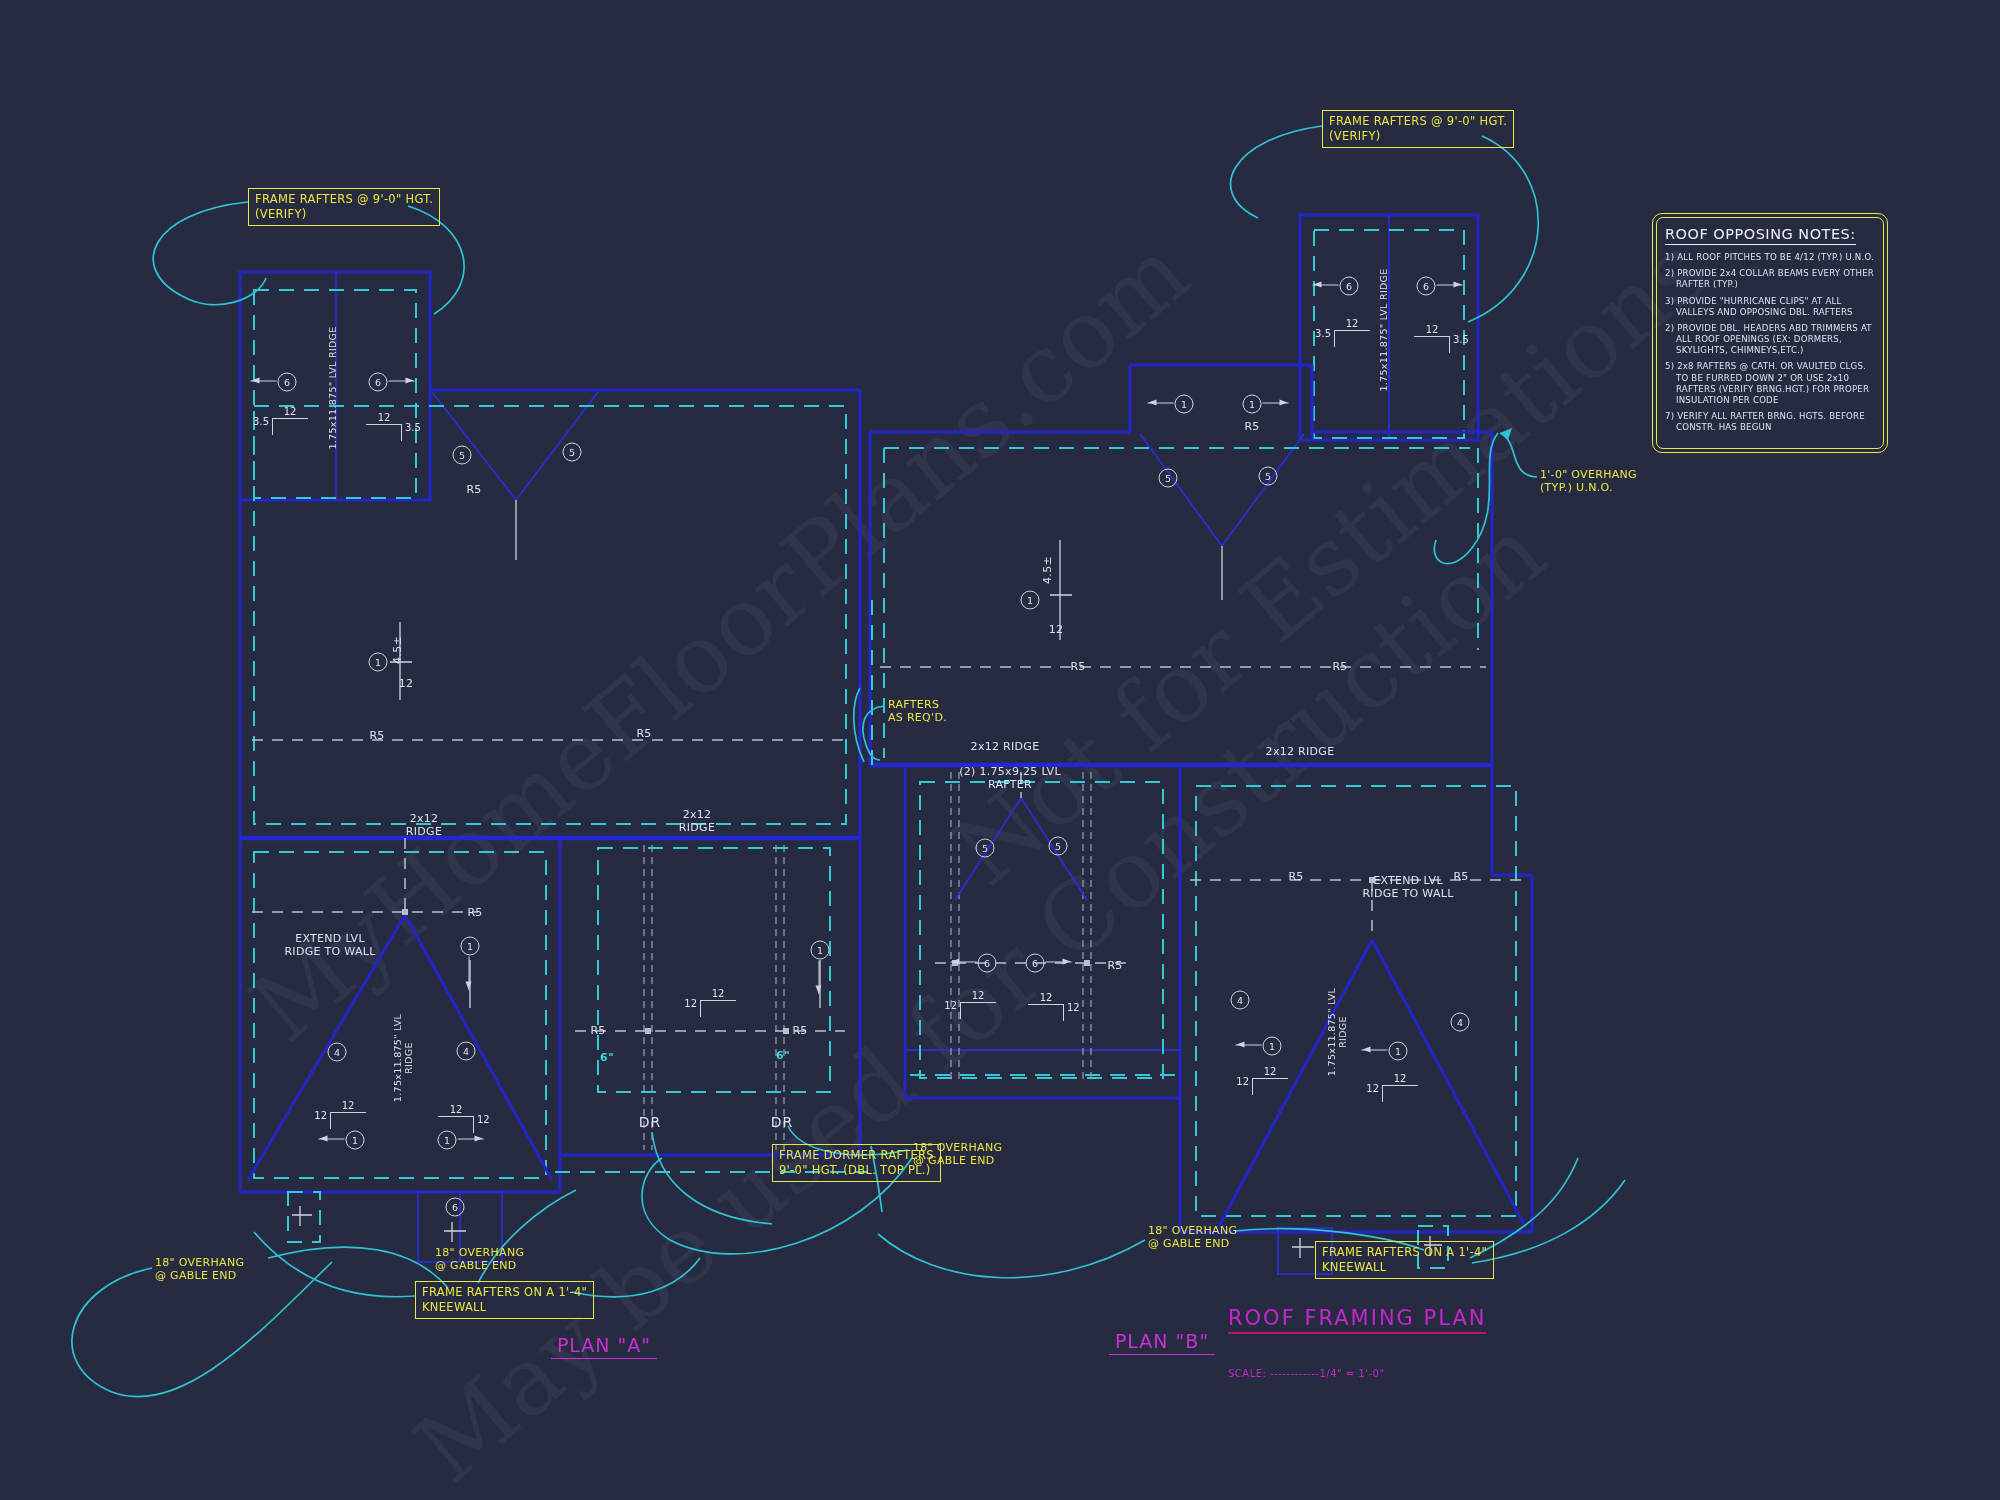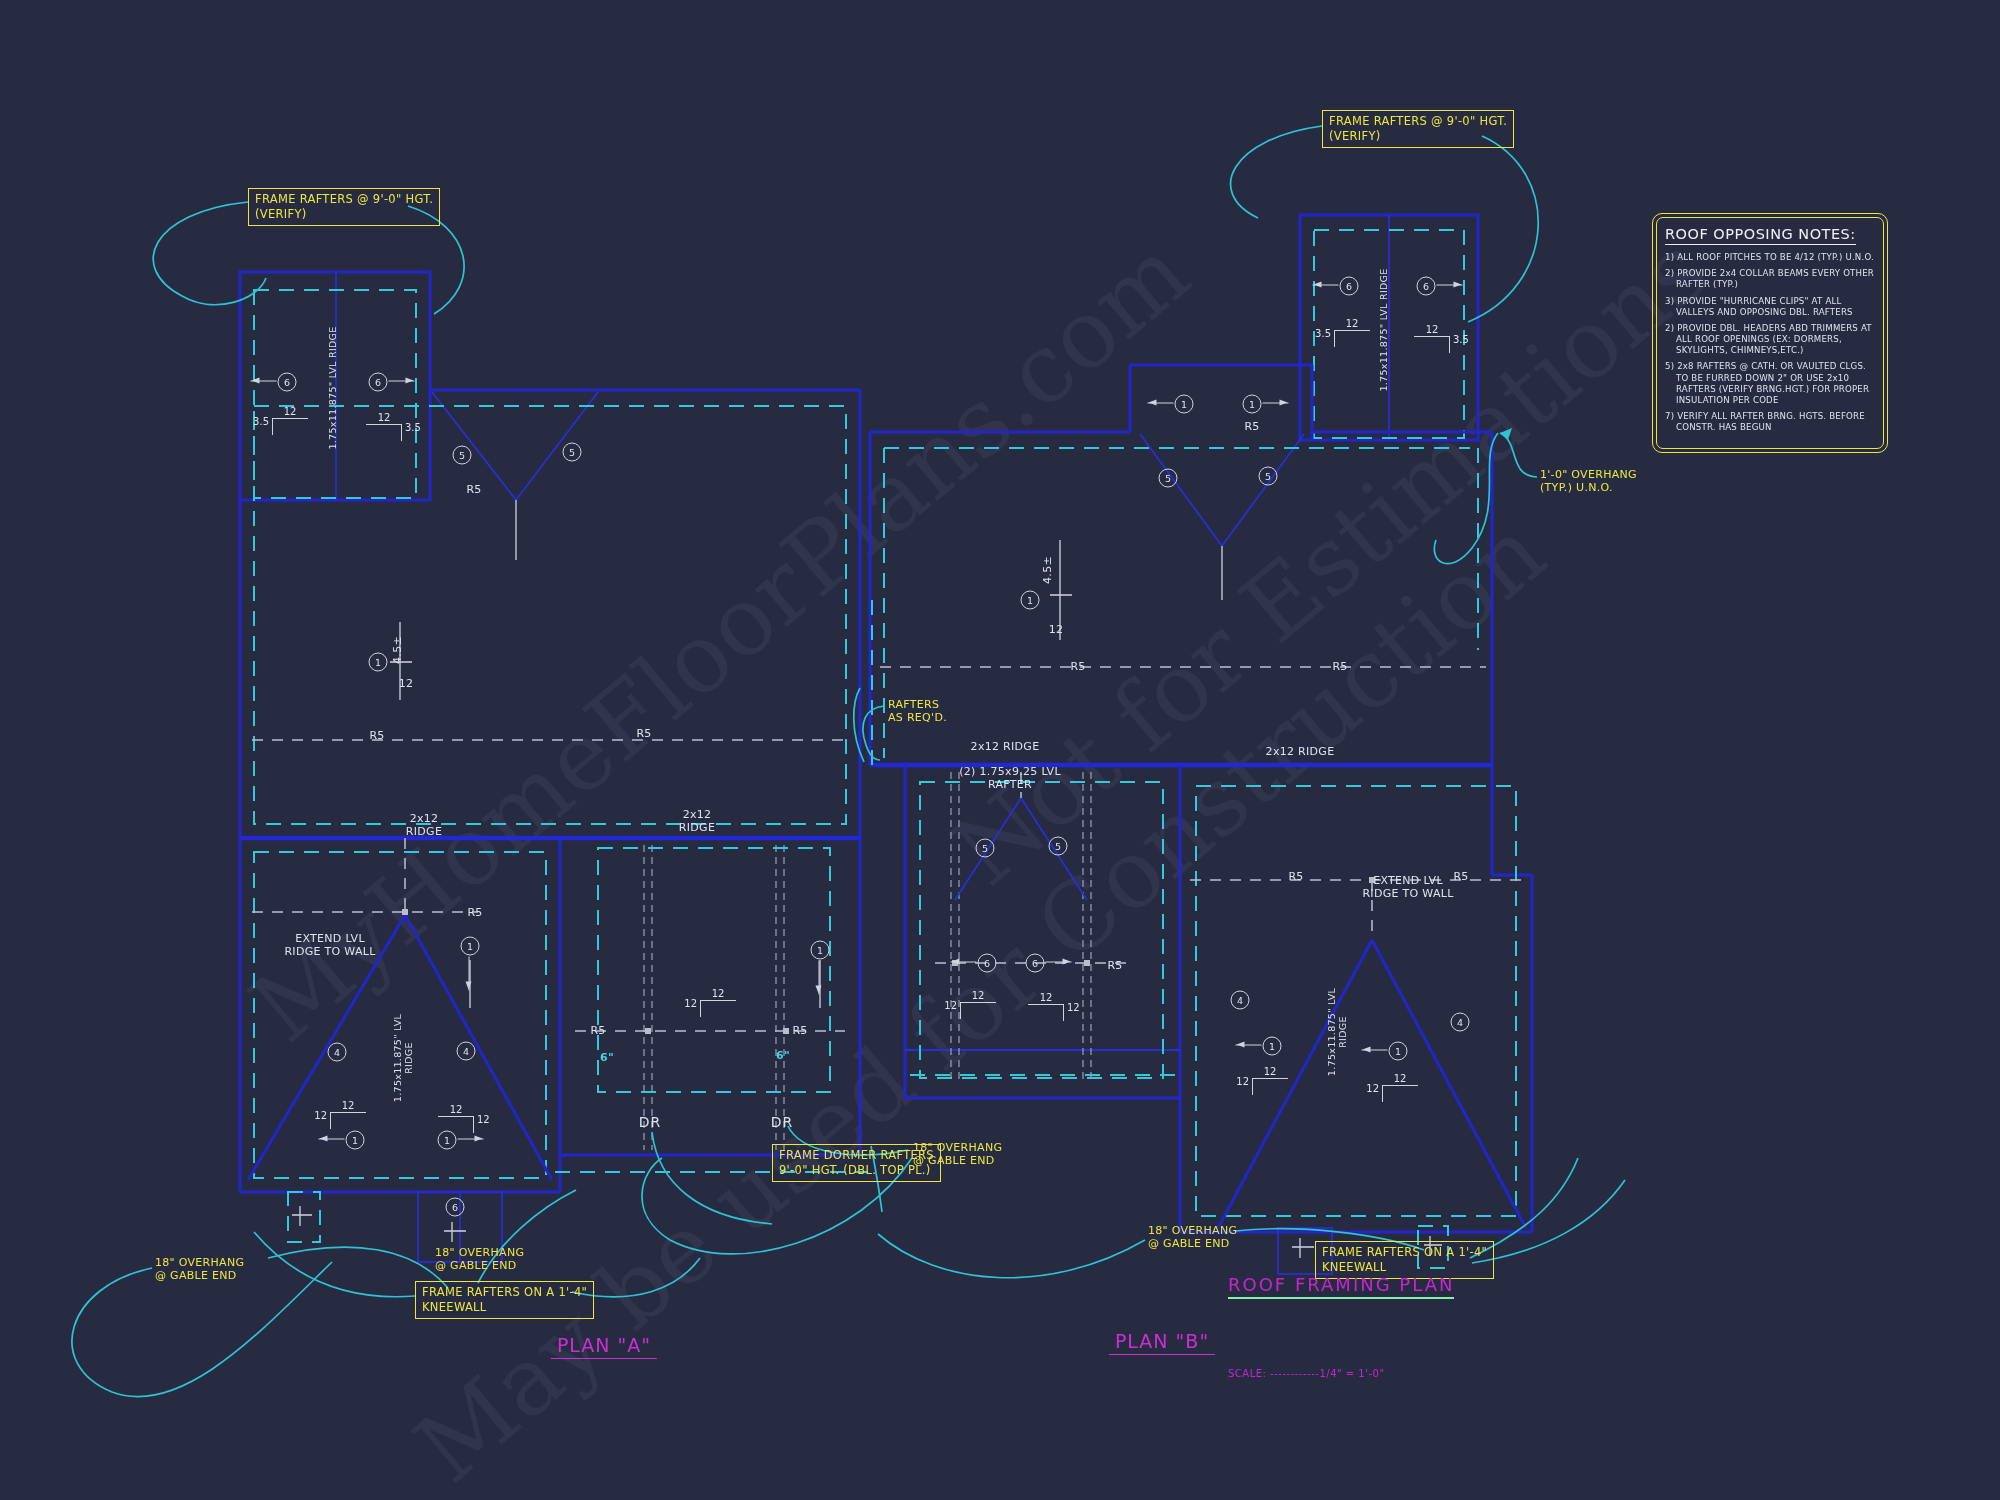--- a/index.html
+++ b/index.html
@@ -49,22 +49,22 @@
            padding:3px 6px;letter-spacing:.3px;white-space:nowrap;}
   
   #notes{position:absolute;left:1652px;top:213px;width:228px;border:1.6px solid #ece73f;border-radius:10px;padding:3px;}
   #notes .inner{border:1.4px solid #ece73f;border-radius:7px;padding:6px 8px 10px 8px;}
   #notes .nt{color:#eef1f8;font-size:14.5px;letter-spacing:.5px;border-bottom:1.5px solid #eef1f8;
              padding-bottom:2px;margin-bottom:7px;display:inline-block;}
   #notes .ni{color:#dde3ef;font-size:8.6px;line-height:1.3;margin:0 0 5px 0;padding-left:11px;text-indent:-11px;letter-spacing:.2px;}
   
   .plan-title{position:absolute;transform:translate(-50%,0);color:#cb2fd2;font-size:19px;letter-spacing:1px;
               border-bottom:1.6px solid #cb2fd2;padding:0 6px 2px 6px;white-space:nowrap;}
-  #main-title{position:absolute;left:1228px;top:1274px;color:#c526cc;font-size:18px;letter-spacing:2px;
-              border-bottom:2px solid #86efac;padding-bottom:2px;white-space:nowrap;}
+  #main-title{position:absolute;left:1228px;top:1306px;color:#c526cc;font-size:21px;letter-spacing:2px;
+              border-bottom:2px solid #be185d;padding-bottom:2px;white-space:nowrap;}
   #scale-line{position:absolute;left:1228px;top:1368px;color:#c526cc;font-size:10px;letter-spacing:.5px;white-space:nowrap;}
 </style>
 </head>
 <body>
 
 <div id="canvas">
 
   <div id="wm-layer">
       <div class="wm" style="left: 720px; top: 640px; color: rgba(175, 182, 210, 0.07); font-size: 95px; transform: translate(-50%, -50%) rotate(-40deg);">MyHomeFloorPlans.com</div>
       <div class="wm" style="left: 980px; top: 1000px; color: rgba(175, 182, 210, 0.07); font-size: 95px; transform: translate(-50%, -50%) rotate(-40deg);">May be used for Construction</div>

